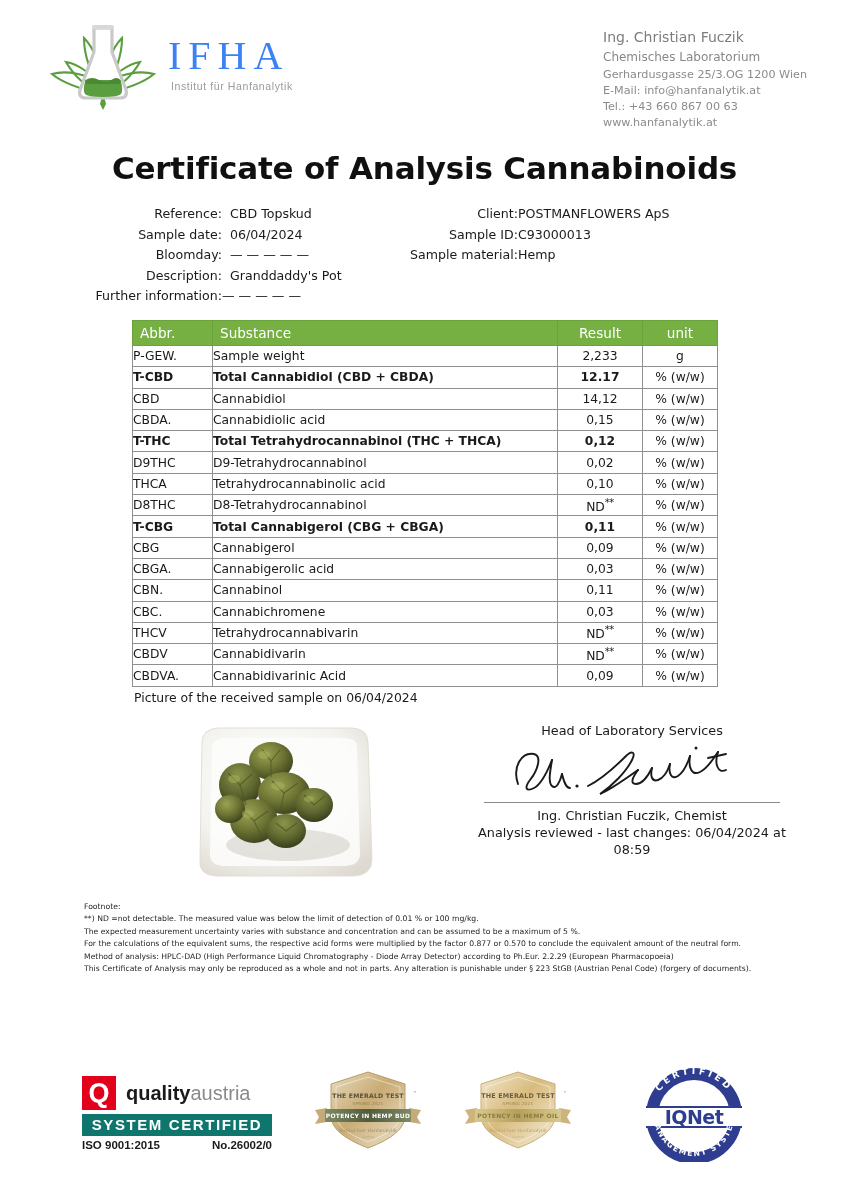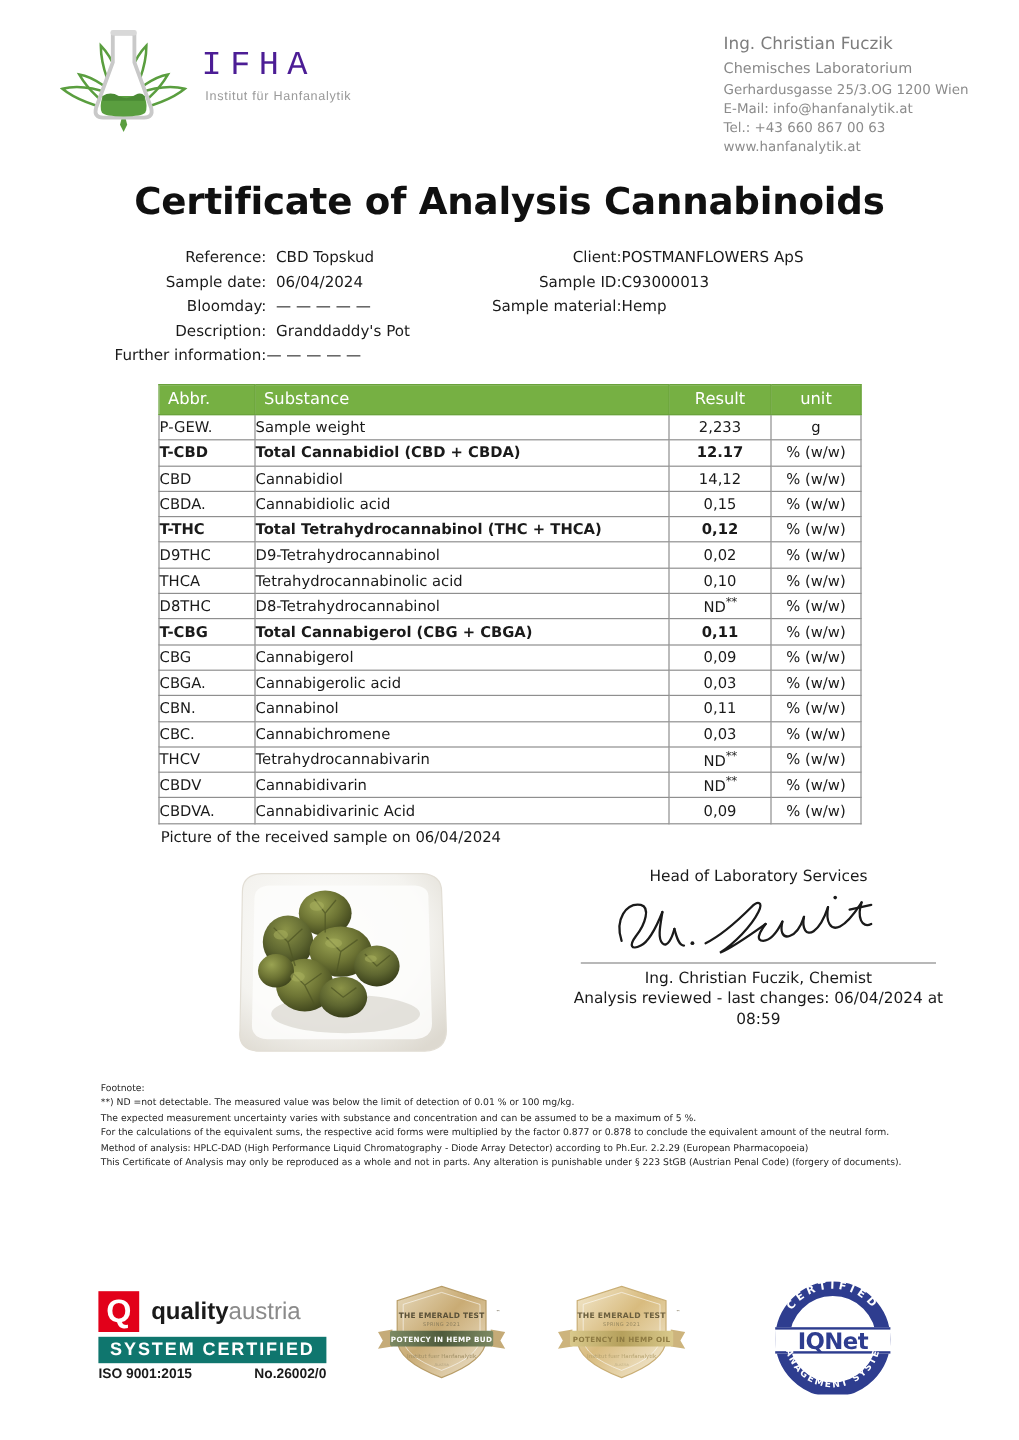--- a/index.html
+++ b/index.html
@@ -20,22 +20,22 @@
   
   .header { position: relative; height: 118px; }
   .logo-wrap {
     position: absolute; left: 44px; top: 18px;
     width: 300px; height: 92px;
     display: flex; align-items: center;
   }
   .logo-mark { width: 118px; height: 92px; flex: 0 0 118px; }
   .logo-text { margin-left: 6px; line-height: 1; }
   .logo-ifha {
-    font-size: 28px; letter-spacing: 7px; color: #4c1d95;
-    font-family: Liberation Mono, monospace; font-weight: 400;
+    font-size: 40px; letter-spacing: 7px; color: #3b82f6;
+    font-family: Liberation Serif, serif; font-weight: 400;
   }
   .logo-sub {
     font-size: 10.5px; color: #9a9a9a; letter-spacing: 0.6px;
     margin-top: 5px; margin-left: 3px;
     font-family: "Liberation Sans", sans-serif;
   }
 
   .contact {
     position: absolute; right: 16px; top: 28px;
     width: 230px; color: #8b8b8b;
@@ -462,21 +462,21 @@
       <div class="sig-name">Analysis reviewed - last changes: 06/04/2024 at</div>
       <div class="sig-name">08:59</div>
     </div>
   </div>
 
   <div class="footnote">
     <div>Footnote:</div>
     <div id="footnote-lines">
         <div>**) ND =not detectable. The measured value was below the limit of detection of 0.01 % or 100 mg/kg.</div>
         <div>The expected measurement uncertainty varies with substance and concentration and can be assumed to be a maximum of 5 %.</div>
-        <div>For the calculations of the equivalent sums, the respective acid forms were multiplied by the factor 0.877 or 0.878 to conclude the equivalent amount of the neutral form.</div>
+        <div>For the calculations of the equivalent sums, the respective acid forms were multiplied by the factor 0.877 or 0.570 to conclude the equivalent amount of the neutral form.</div>
         <div>Method of analysis: HPLC-DAD (High Performance Liquid Chromatography - Diode Array Detector) according to Ph.Eur. 2.2.29 (European Pharmacopoeia)</div>
         <div>This Certificate of Analysis may only be reproduced as a whole and not in parts. Any alteration is punishable under § 223 StGB (Austrian Penal Code) (forgery of documents).</div>
       </div>
   </div>
 
   <div class="badges">
 
     <div class="qa-badge">
       <div class="qa-top">
         <div class="qa-q">Q</div>

